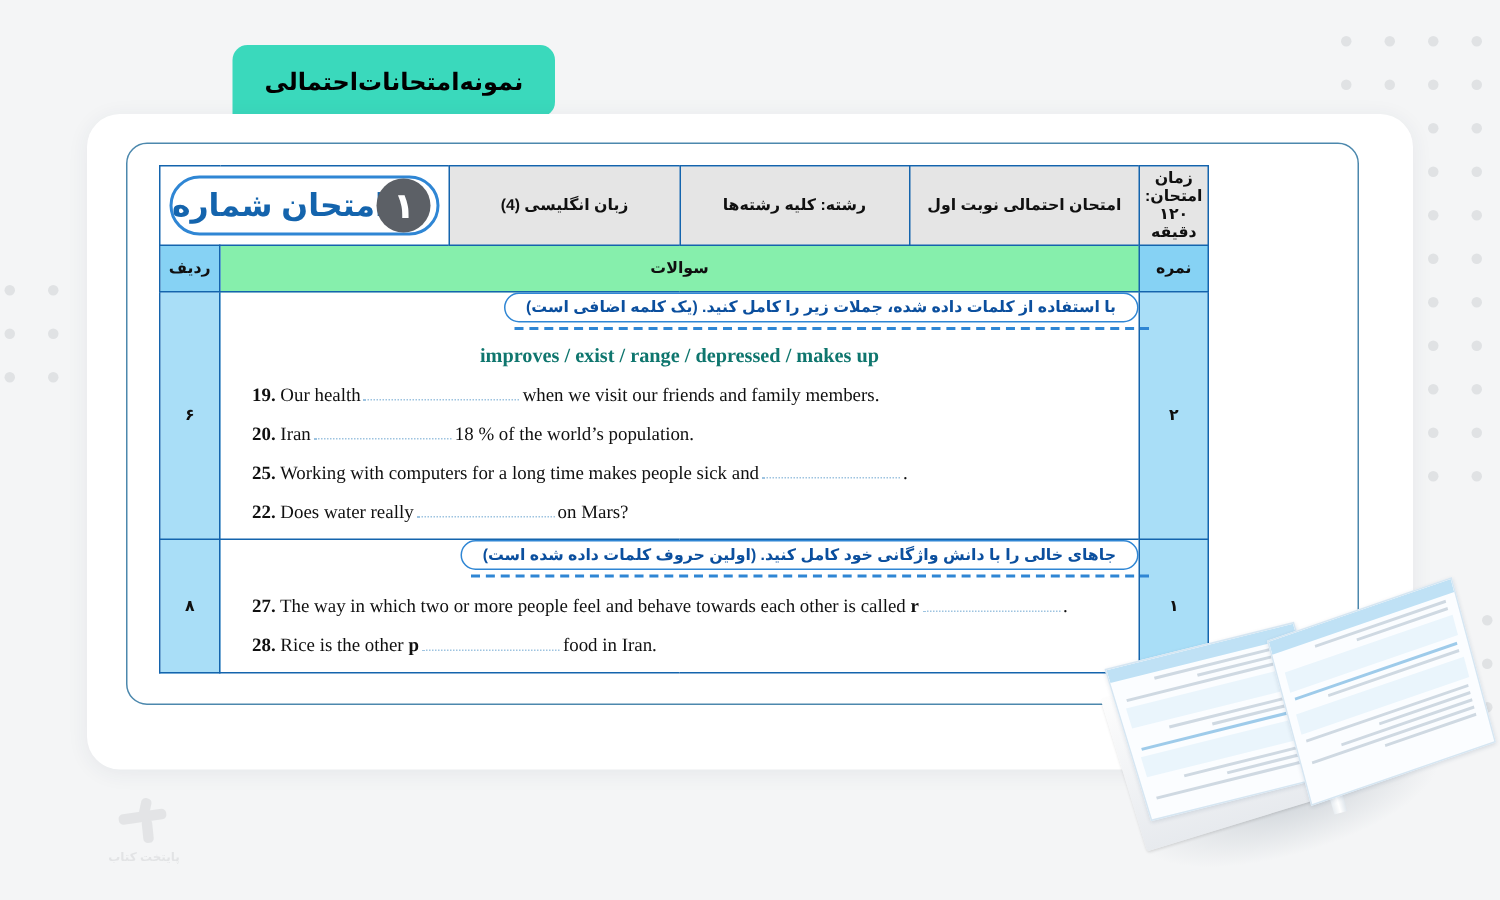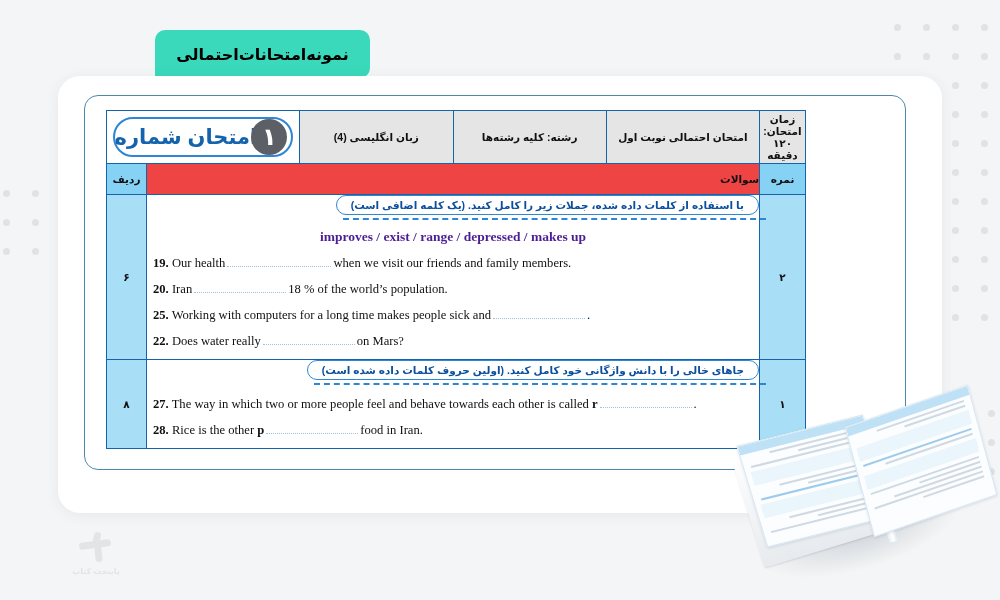--- a/index.html
+++ b/index.html
@@ -50,21 +50,21 @@
   .hdr{background:#e5e5e5;height:52px;text-align:center;
        font-weight:bold;font-size:11.5px;color:#0d0d0d;}
   .hdr.logo-cell{background:#ffffff;padding:0;}
 
   .col-score{width:46px;}
   .col-row{width:40px;}
 
   
   .sub{background:#86d2f4;height:30px;text-align:center;
        font-weight:bold;font-size:12px;}
-  .sub.mid{background:#ef4444;text-align:right;}
+  .sub.mid{background:#86efac;}
 
   
   .scorecell{background:#a9def7;text-align:center;
              font-size:13px;font-weight:bold;vertical-align:middle;}
   .rowcell{background:#a9def7;text-align:center;
            font-size:13px;font-weight:bold;vertical-align:middle;}
 
   .qcell{background:#ffffff;padding:10px 14px 14px 14px;}
 
   
@@ -102,26 +102,26 @@
     white-space:nowrap;
   }
   .pill:after{
     content:"";position:absolute;left:6px;right:-8px;bottom:-6px;
     border-bottom:2px dashed #2f86d4;
   }
 
   
   .wordbank{
     text-align:center;font-family:"Liberation Serif","DejaVu Serif",serif;
-    font-weight:bold;font-size:13.5px;color:#4c1d95;
+    font-weight:bold;font-size:13.5px;color:#0f766e;
     margin:14px 0 10px 0;direction:ltr;
   }
 
   
-  .qlist{direction:ltr;text-align:left;padding-left:6px;}
+  .qlist{direction:ltr;text-align:left;padding-left:21px;}
   .qline{
     font-family:"Liberation Serif","DejaVu Serif",serif;
     font-size:12.6px;color:#101010;margin:0 0 9px 0;
     line-height:1.35;white-space:nowrap;
   }
   .qline b{font-weight:bold;}
   .blank{
     display:inline-block;vertical-align:baseline;
     border-bottom:1.4px dotted #9dc3e0;
     height:9px;margin:0 2px;

